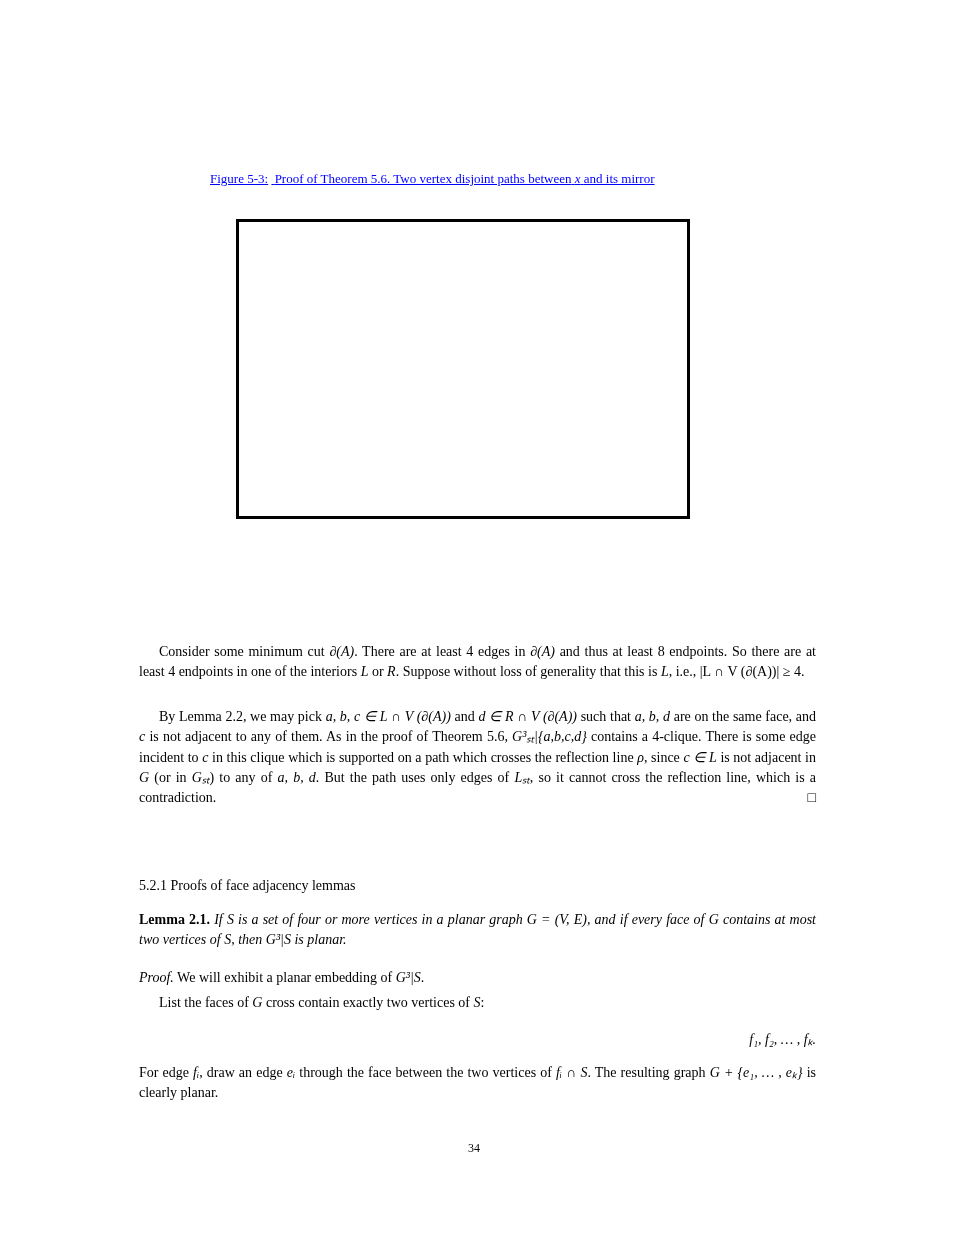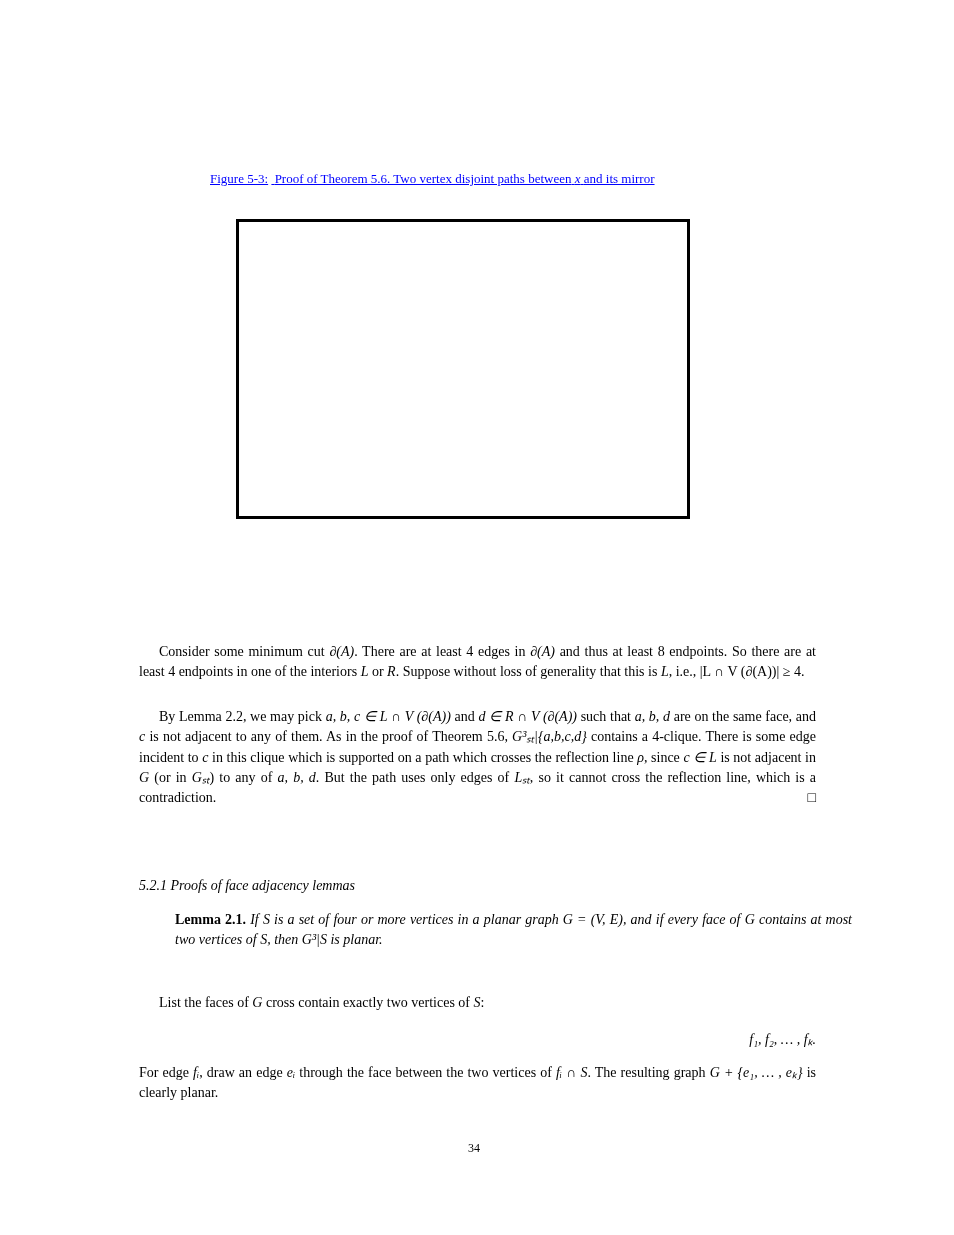--- a/index.html
+++ b/index.html
@@ -35,21 +35,20 @@
   .body-text {
     position: absolute;
     font-size: 14px;
     line-height: 1.45;
     text-align: justify;
     text-justify: inter-word;
   }
   .subhead {
     position: absolute;
     font-size: 14px;
-    font-style: italic;
     white-space: nowrap;
   }
   .page-number {
     position: absolute;
     font-size: 12px;
   }
 </style>
 </head>
 <body>
 
@@ -67,24 +66,27 @@
     <span style="display:inline-block; width:20px;"></span><span>Consider some minimum cut </span><i>∂(A)</i><span>. There are at least 4 edges in </span><i>∂(A)</i><span> and thus at least 8 endpoints. So there are at least 4 endpoints in one of the interiors </span><i>L</i><span> or </span><i>R</i><span>. Suppose without loss of generality that this is </span><i>L</i><span>, i.e., </span><span>|L ∩ V (∂(A))| ≥ 4</span><span>.</span>
   </div>
 
   <div class="body-text" style="left:139px; top:707px; width:677px;">
     <span style="display:inline-block; width:20px;"></span><span>By Lemma 2.2, we may pick </span><i>a, b, c ∈ L ∩ V (∂(A))</i><span> and </span><i>d ∈ R ∩ V (∂(A))</i><span> such that </span><i>a, b, d</i><span> are on the same face, and </span><i>c</i><span> is not adjacent to any of them. As in the proof of Theorem 5.6, </span><i>G³ₛₜ|{a,b,c,d}</i><span> contains a 4-clique. There is some edge incident to </span><i>c</i><span> in this clique which is supported on a path which crosses the reflection line </span><i>ρ</i><span>, since </span><i>c ∈ L</i><span> is not adjacent in </span><i>G</i><span> (or in </span><i>Gₛₜ</i><span>) to any of </span><i>a, b, d</i><span>. But the path uses only edges of </span><i>Lₛₜ</i><span>, so it cannot cross the reflection line, which is a contradiction.</span>
     <span style="float:right;">□</span>
   </div>
 
   <div class="subhead" style="left:139px; top:878px;">5.2.1   Proofs of face adjacency lemmas</div>
 
-  <div class="body-text" style="left:139px; top:910px; width:677px;margin-left:36px;">
+  <div class="body-text" style="left:139px; top:910px; width:677px;">
     <b>Lemma 2.1.</b><i><span> If </span></i><i>S</i><i><span> is a set of four or more vertices in a planar graph </span></i><i>G = (V, E)</i><i><span>, and if every face of </span></i><i>G</i><i><span> contains at most two vertices of </span></i><i>S</i><i><span>, then </span></i><i>G³|S</i><i><span> is planar.</span></i>
   </div>
 
+  <div class="body-text" style="left:139px; top:968px; width:677px;">
+    <i>Proof.</i><span> We will exhibit a planar embedding of </span><i>G³|S</i><span>.</span>
+  </div>
 
   <div class="body-text" style="left:139px; top:993px; width:677px;">
     <span style="display:inline-block; width:20px;"></span><span>List the faces of </span><i>G</i><span> cross contain exactly two vertices of </span><i>S</i><span>:</span>
   </div>
 
   <div class="body-text" style="left:139px; top:1030px; width:677px; text-align:right;">
     <i>f₁, f₂, … , fₖ.</i>
   </div>
 
   <div class="body-text" style="left:139px; top:1063px; width:677px;">

